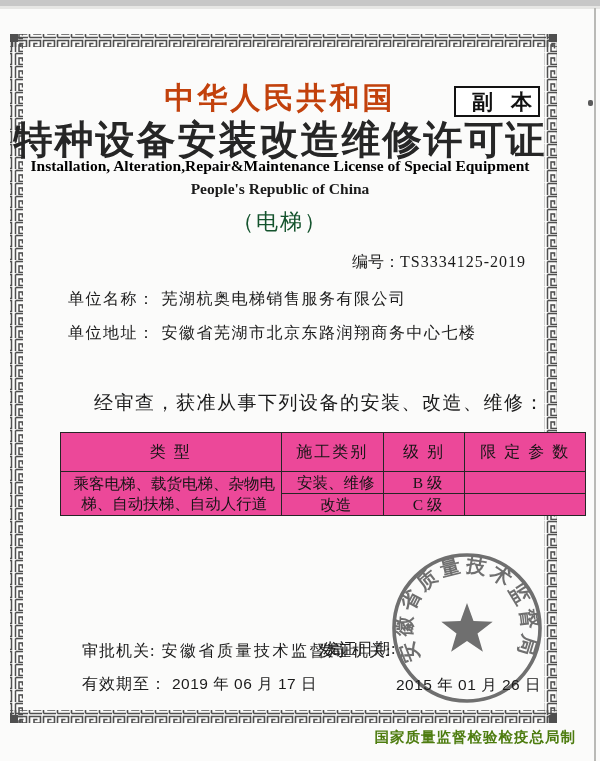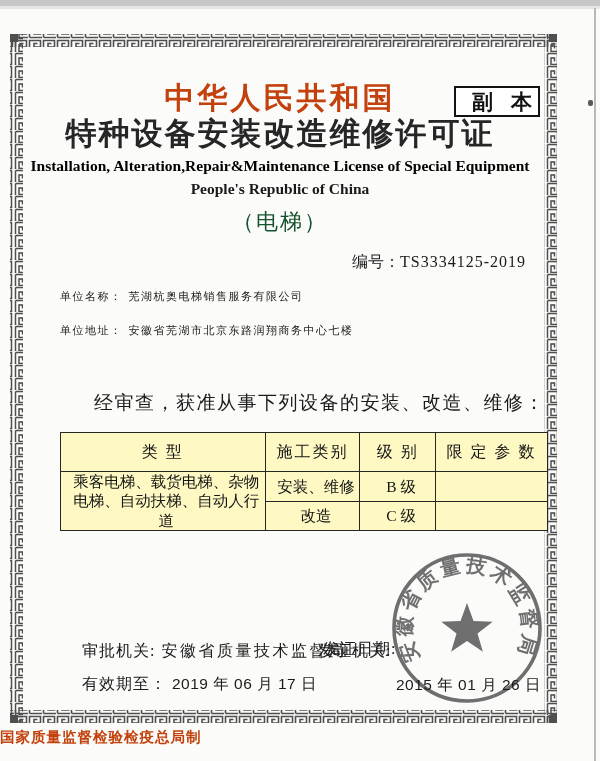--- a/index.html
+++ b/index.html
@@ -19,39 +19,39 @@
   .copy-badge{
     position:absolute;left:454px;top:86px;width:66px;height:27px;
     border:2.5px solid #121212;display:flex;align-items:center;justify-content:center;
     font-family:"Liberation Sans","DejaVu Sans",sans-serif;
     font-weight:bold;font-size:21px;letter-spacing:6px;padding-left:16px;color:#111;
     background:#fff;
   }
 
   .title-block{position:absolute;left:24px;top:0;width:512px;text-align:center;}
   .title-cn1{position:absolute;left:0;top:78px;width:100%;font-family:Liberation Serif, serif;font-weight:bold;font-size:30px;letter-spacing:3px;color:#c2410c;}
-  .title-cn2{position:absolute;left:-14px;top:113px;width:540px;font-family:"Liberation Sans","DejaVu Sans",sans-serif;font-weight:bold;font-size:31px;letter-spacing:2px;color:#262626;}
+  .title-cn2{position:absolute;left:-14px;top:113px;width:540px;font-family:"Liberation Sans","DejaVu Sans",sans-serif;font-weight:bold;font-size:39px;letter-spacing:2px;color:#262626;}
   .title-en1{position:absolute;left:-14px;top:157px;width:540px;font-weight:bold;font-size:15.5px;color:#000000;}
   .title-en2{position:absolute;left:0;top:180px;width:100%;font-weight:bold;font-size:15.5px;color:#1a1a1a;}
   .subtitle{position:absolute;left:0;top:207px;width:100%;font-family:"Liberation Sans","DejaVu Sans",sans-serif;font-size:22px;letter-spacing:2px;color:#14532d;}
 
   .license-line{position:absolute;left:352px;top:252px;font-size:16px;}
   .license-line .val{font-family:"Liberation Serif","DejaVu Serif",serif;letter-spacing:1px;}
 
-  .field-line{position:absolute;left:60px;font-size:11px;letter-spacing:1.5px;}
+  .field-line{position:absolute;left:68px;font-size:16px;letter-spacing:1.5px;}
   .field-line .lbl{margin-right:6px;}
   .unit-name{top:289px;}
   .unit-addr{top:323px;}
 
   .approval-note{position:absolute;left:94px;top:390px;font-size:19px;letter-spacing:1.5px;}
 
   .license-table{
-    position:absolute;left:60px;top:432px;width:488px;
+    position:absolute;left:60px;top:432px;width:526px;
     border-collapse:collapse;table-layout:fixed;
-    font-size:15.5px;color:#151515;background:#fef9c3;
+    font-size:15.5px;color:#151515;background:#ec4899;
   }
   .license-table th,.license-table td{
     border:1.6px solid #262626;text-align:center;vertical-align:middle;
     padding:0 4px;font-weight:normal;line-height:1.25;
   }
   .license-table th{height:38px;font-size:16px;letter-spacing:2px;}
   .license-table td{height:21px;padding-left:11px;}
   .col-type{width:42%;}
   .col-cat{width:19.5%;}
   .col-level{width:15.5%;}
@@ -63,23 +63,23 @@
   .approval-org{left:46px;top:641px;}
   .approval-org .val{letter-spacing:2.5px;margin-left:6px;}
   .issue-overlap{left:282px;top:641px;}
   .issue-overlap .ov{position:absolute;left:0;top:0;white-space:nowrap;}
   .issue-overlap .ov2{left:5px;top:-2px;}
   .valid-line{left:46px;top:674px;}
   .date-sans{font-family:"Liberation Sans","DejaVu Sans",sans-serif;font-size:15.5px;letter-spacing:0.5px;}
   .issue-date{left:360px;top:675px;}
 
   .bottom-note{
-    position:absolute;left:0;top:728px;width:576px;text-align:left;
+    position:absolute;left:0;top:728px;width:576px;text-align:right;
     font-family:"Liberation Sans","DejaVu Sans",sans-serif;
-    font-weight:bold;font-size:14.5px;letter-spacing:1px;color:#c2410c;
+    font-weight:bold;font-size:14.5px;letter-spacing:1px;color:#4d7c0f;
   }
 </style>
 </head>
 <body>
 
 <div class="scan-top-band"></div>
 <div class="scan-top-band2"></div>
 <div class="scan-right-edge"></div>
 <div class="scan-speck"></div>
 

